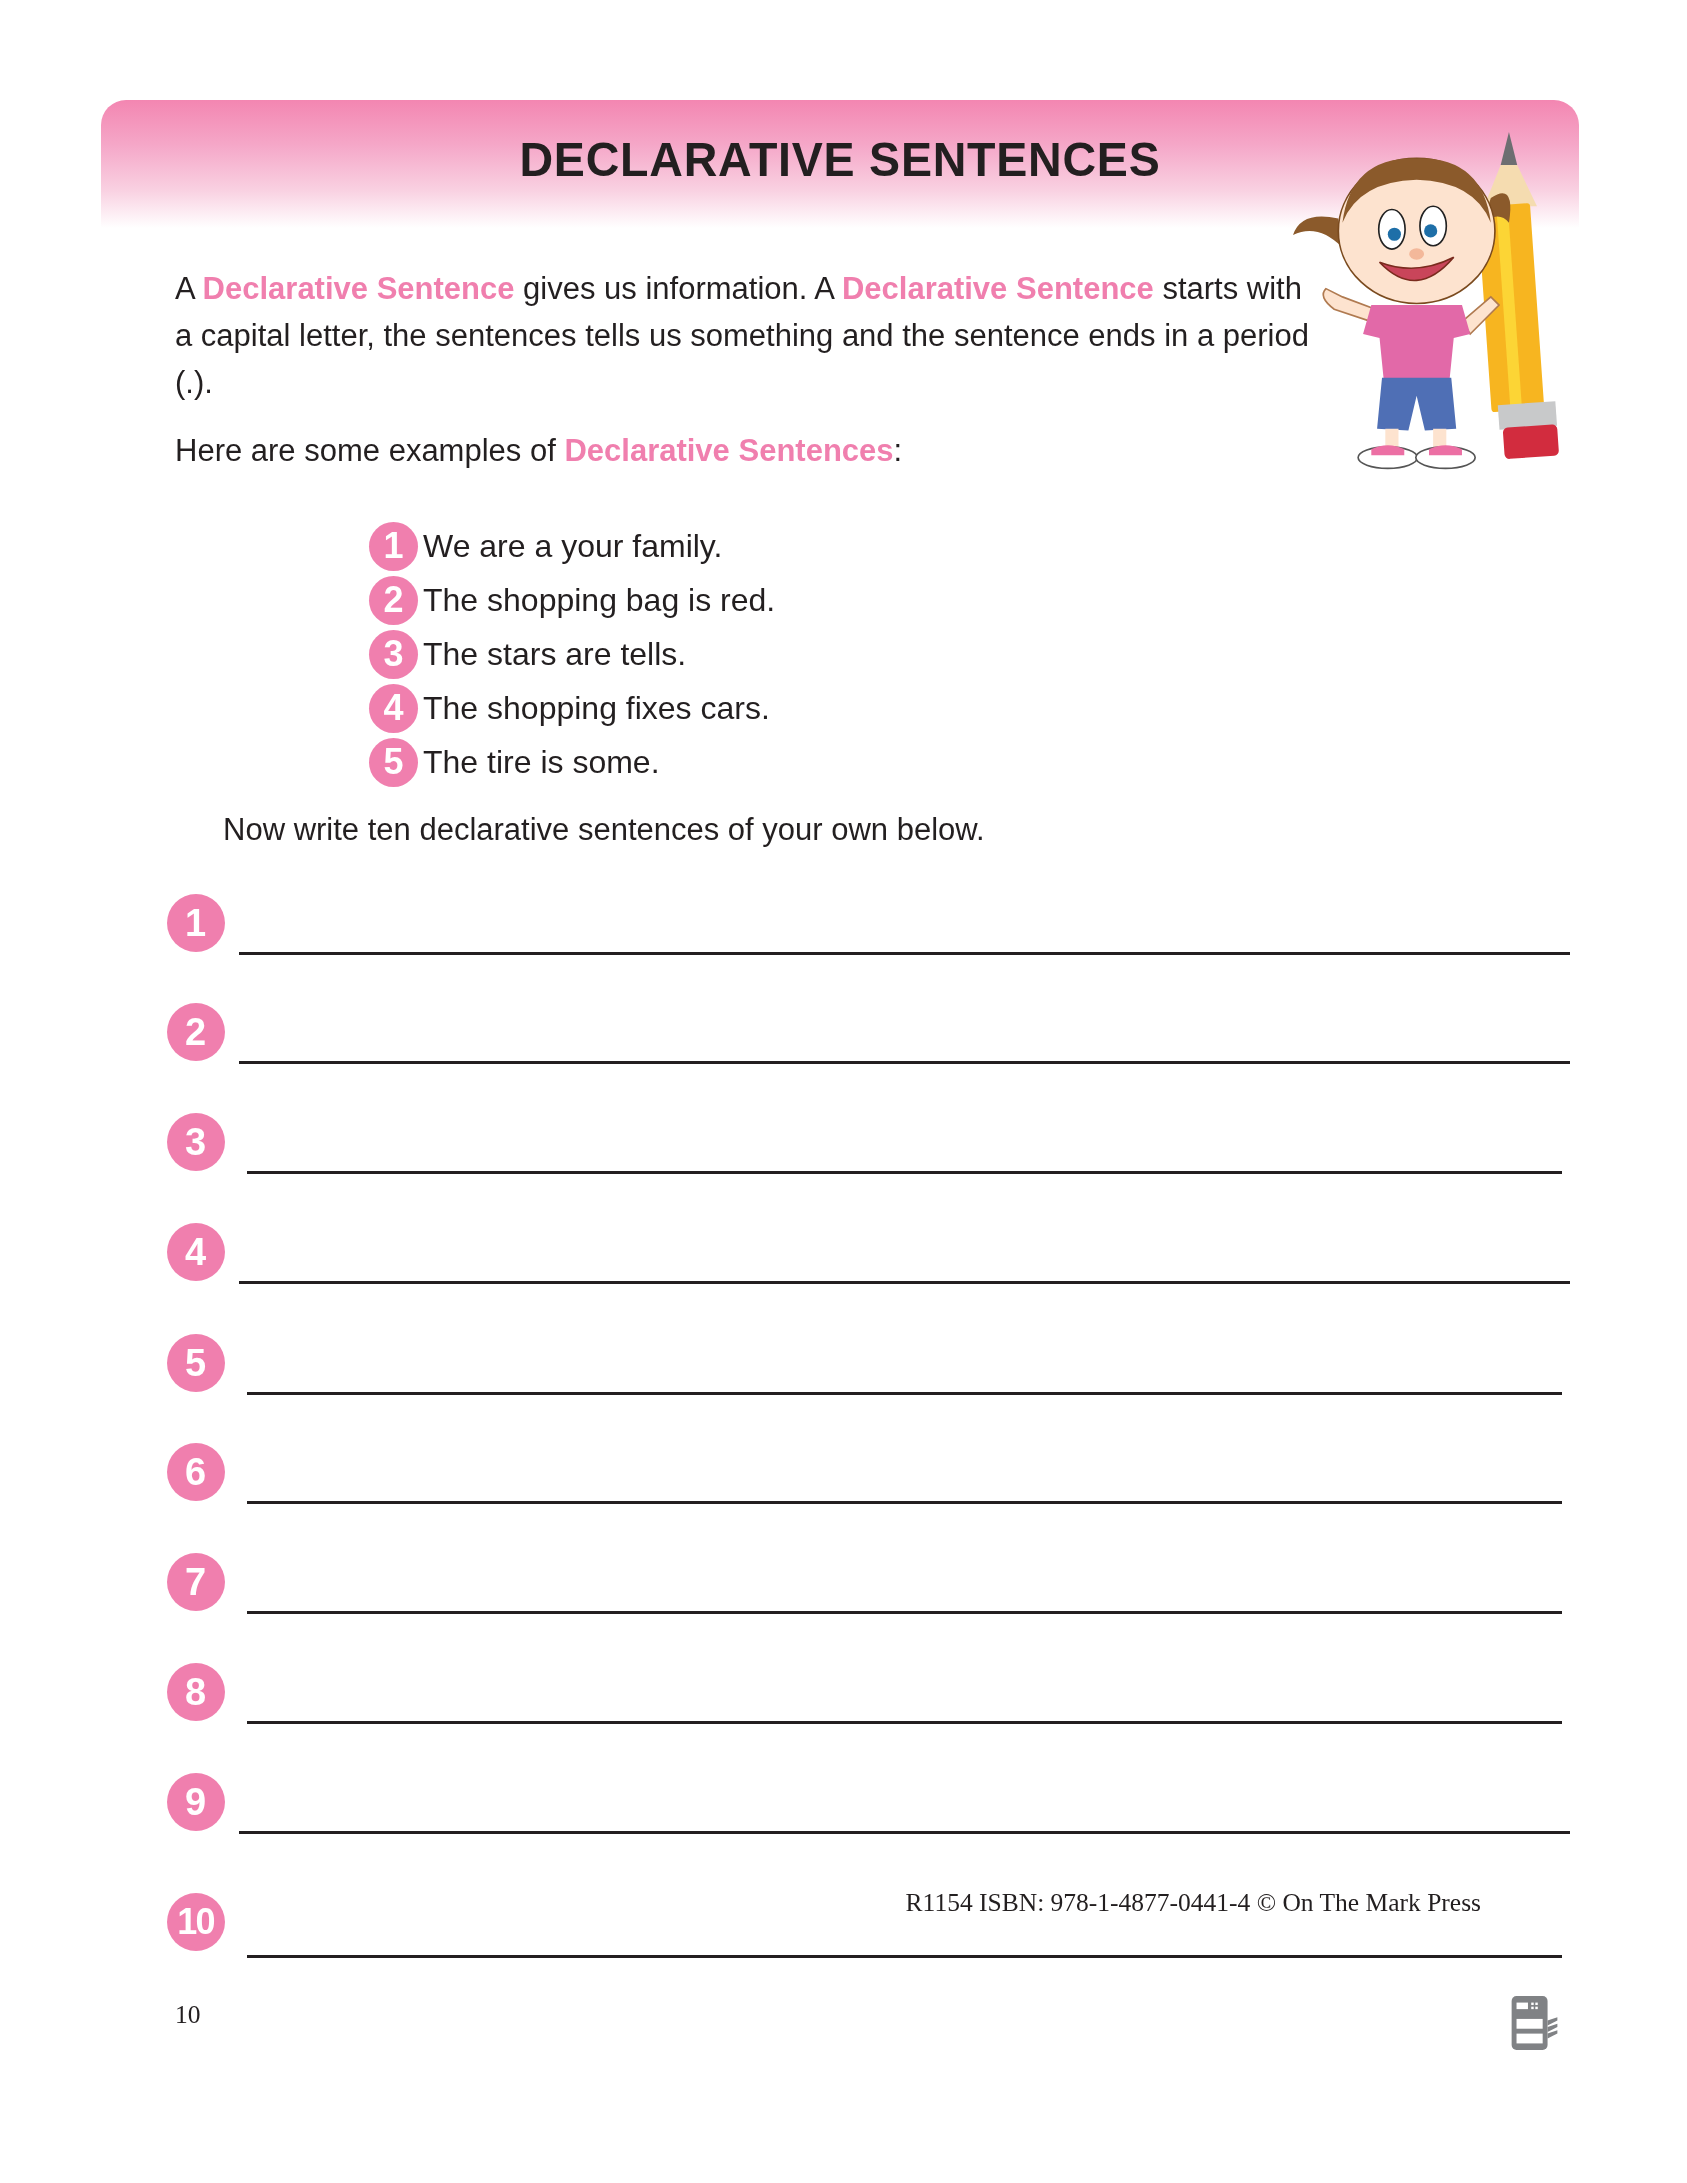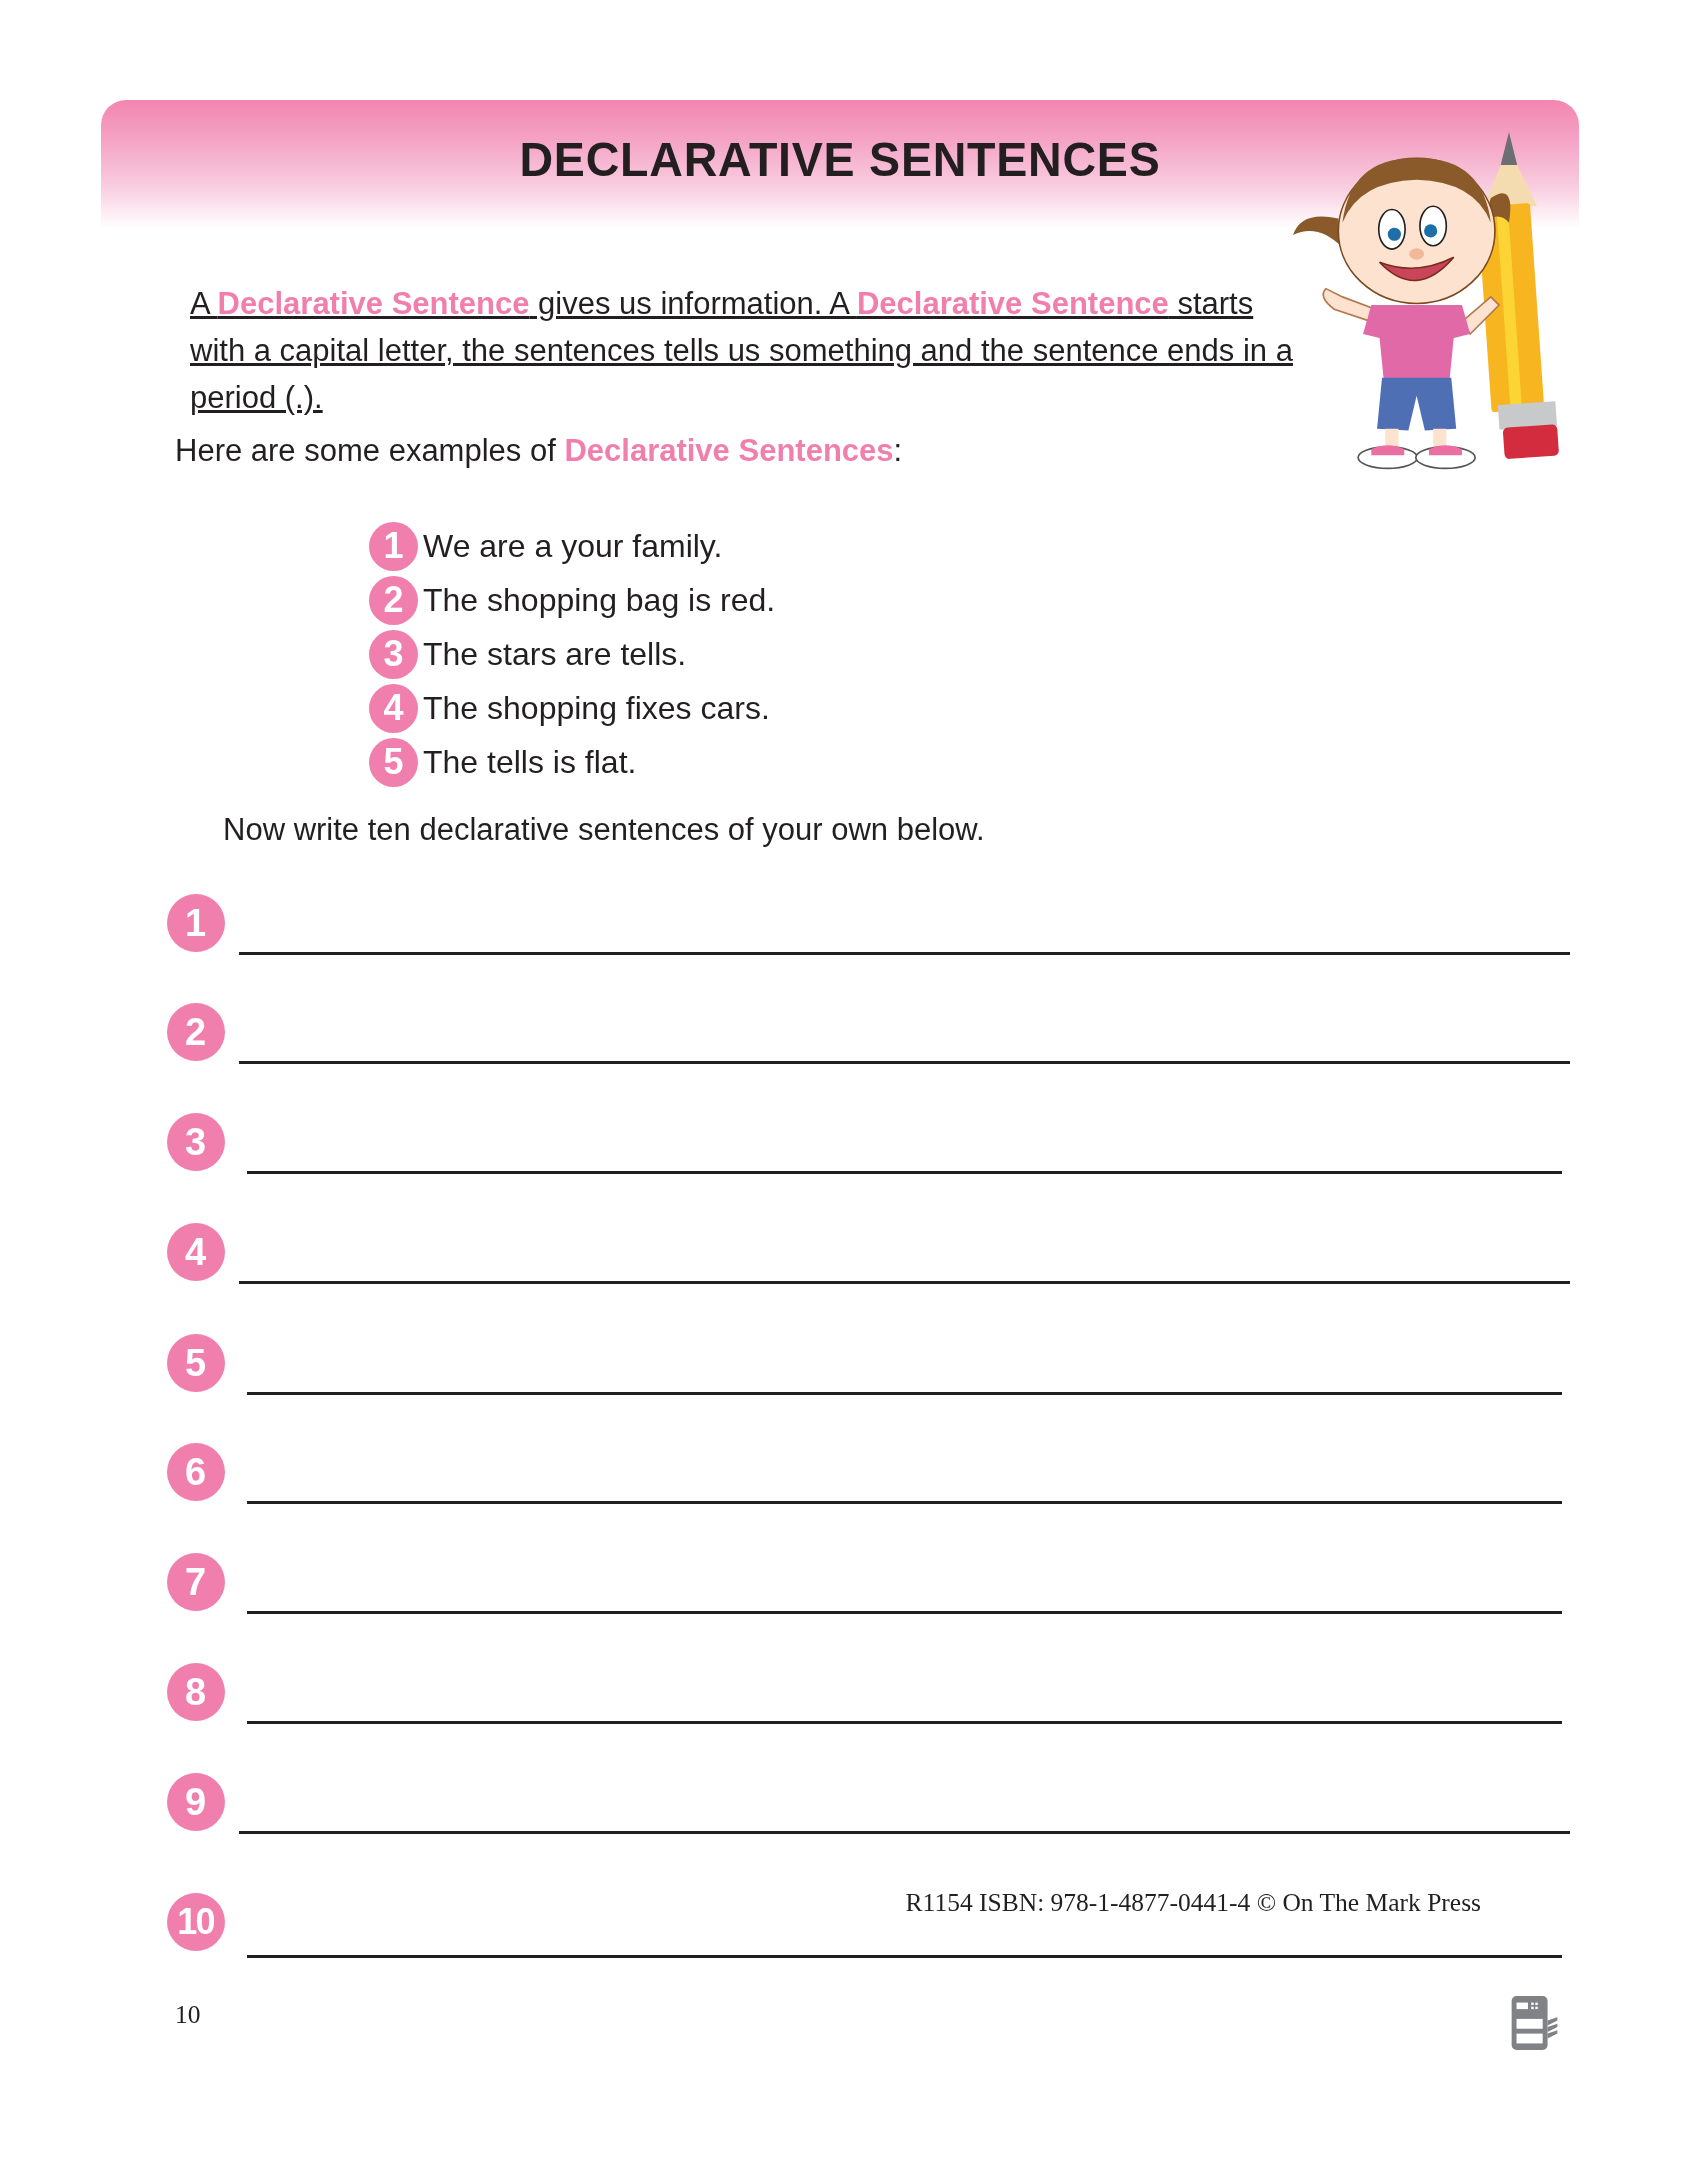--- a/index.html
+++ b/index.html
@@ -6,21 +6,21 @@
     body { width: 1687px; height: 2183px; position: relative; overflow: hidden;
            font-family: "Liberation Sans", sans-serif; color: #231f20; }
     .header-band { position: absolute; left: 101px; top: 100px; width: 1478px; height: 128px;
       border-radius: 25px 25px 0 0;
       background: linear-gradient(to bottom, #f386b1 0%, #f5a7c8 35%, #f9d0e1 70%, #ffffff 100%); }
     .page-title { position: absolute; left: 0; right: 0; top: 31px; text-align: center;
       font-size: 49px; font-weight: bold; letter-spacing: 0.8px; color: #231f20;
       font-family: "Liberation Sans", sans-serif; transform: scaleX(0.95); }
     .intro { position: absolute; left: 175px; top: 265px; width: 1145px;
       font-size: 31px; line-height: 47px; }
-    .intro p { margin: 15px; text-decoration: underline; }
+    .intro p { margin: 0; }
     .hl { color: #f07fae; font-weight: bold; }
     .examples-lead { position: absolute; left: 175px; top: 427px; font-size: 31px; line-height: 47px; }
     .examples { position: absolute; left: 369px; top: 519px; }
     .ex-item { display: flex; align-items: center; height: 54px; }
     .ex-num { width: 49px; height: 49px; border-radius: 50%; background: #f07fae; color: #fff;
       font-weight: bold; font-size: 36px; display: flex; align-items: center; justify-content: center;
       margin-right: 5px; }
     .ex-text { font-size: 32px; }
     .instruction { position: absolute; left: 175px; top: 806px; font-size: 31px; line-height: 47px; margin-left: 48px; }
     .write-row { position: absolute; left: 165px; width: 1417px; height: 66px; }
@@ -108,21 +108,21 @@
   <div class="ex-item">
     <span class="ex-num">3</span>
     <span class="ex-text">The stars are tells.</span>
   </div>
   <div class="ex-item">
     <span class="ex-num">4</span>
     <span class="ex-text">The shopping fixes cars.</span>
   </div>
   <div class="ex-item">
     <span class="ex-num">5</span>
-    <span class="ex-text">The tells is flat.</span>
+    <span class="ex-text">The tire is some.</span>
   </div>
 </div>
 
 <div class="instruction">Now write ten declarative sentences of your own below.</div>
 
 <div class="write-row" style="top:894px;">
   <span class="w-num">1</span>
   <div class="w-line long"></div>
 </div>
 <div class="write-row" style="top:1003px;">

